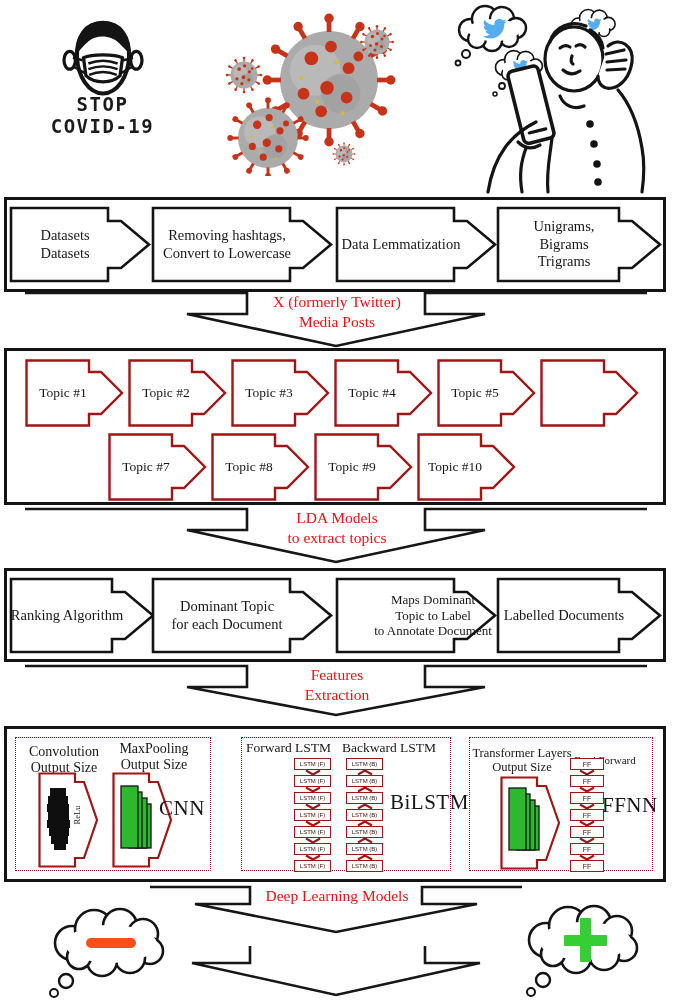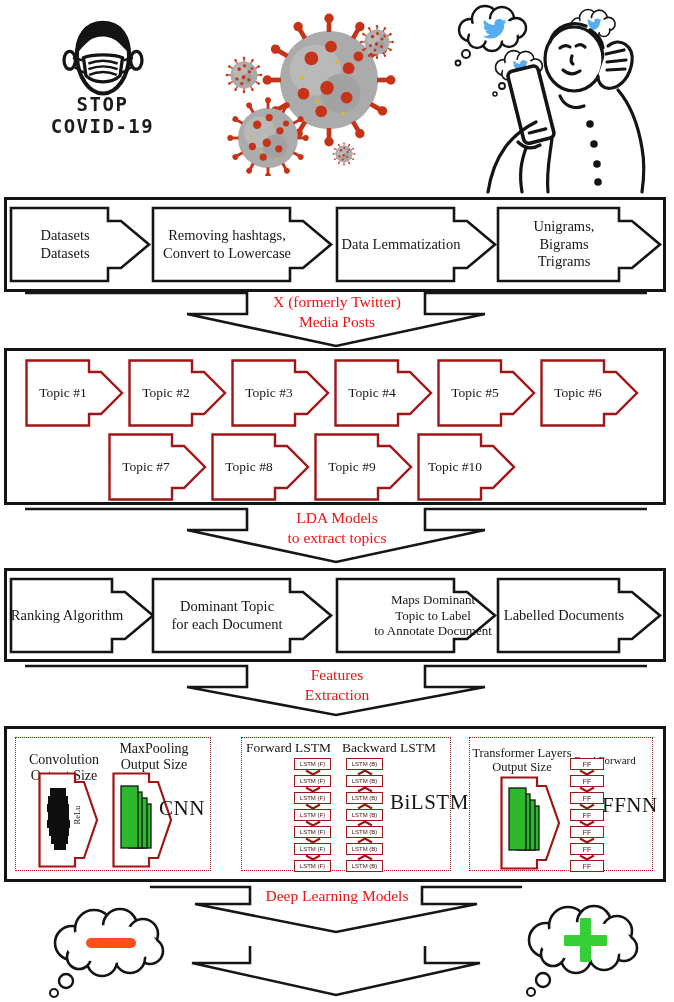--- a/index.html
+++ b/index.html
@@ -230,23 +230,20 @@
       </div>
     <svg class="abs tstep" style="left:430px;top:8px" width="100" height="68" viewBox="0 0 100 68">
       <path d="M1.5,1.5 H64 V13 H76 L97,34 L76,55 H64 V66.5 H1.5 Z"></path>
       </svg>
     <div class="lbl topiclbl" style="left:430px;top:8px;width:76px;height:68px">
       <div>Topic #5</div>
       </div>
     <svg class="abs tstep" style="left:533px;top:8px" width="100" height="68" viewBox="0 0 100 68">
       <path d="M1.5,1.5 H64 V13 H76 L97,34 L76,55 H64 V66.5 H1.5 Z"></path>
       </svg>
-    <div class="lbl topiclbl" style="left:533px;top:8px;width:76px;height:68px">
-      <div>Topic #6</div>
-      </div>
 
     <svg class="abs tstep" style="left:101px;top:82px" width="100" height="68" viewBox="0 0 100 68">
       <path d="M1.5,1.5 H64 V13 H76 L97,34 L76,55 H64 V66.5 H1.5 Z"></path>
       </svg>
     <div class="lbl topiclbl" style="left:101px;top:82px;width:76px;height:68px">
       <div>Topic #7</div>
       </div>
     <svg class="abs tstep" style="left:204px;top:82px" width="100" height="68" viewBox="0 0 100 68">
       <path d="M1.5,1.5 H64 V13 H76 L97,34 L76,55 H64 V66.5 H1.5 Z"></path>
       </svg>
@@ -309,21 +306,21 @@
     <path d="M5,3 H227 V24 H167 L316,52 L465,24 H405 V3 H627"></path>
   </svg>
   <div class="redlbl" style="left:240px;top:665px;width:194px">
     <div>Features</div>
     <div>Extraction</div>
   </div>
 
   <div class="outerbox" style="left:4px;top:726px;width:662px;height:156px">
 
     <div class="panel" style="left:8px;top:8px;width:196px;height:134px">
-      <div class="dl-small" style="left:4px;top:14px;width:88px">
+      <div class="dl-small" style="left:4px;top:6px;width:88px">
         <div>Convolution</div>
         <div>Output Size</div>
       </div>
       <div class="dl-small" style="left:92px;top:3px;width:92px">
         <div>MaxPooling</div>
         <div>Output Size</div>
       </div>
       <svg class="abs rstep" style="left:22px;top:34px" width="61" height="96" viewBox="0 0 61 96">
         <path d="M1.5,1.5 H37 V10 H46 L59,48 L46,86 H37 V94.5 H1.5 Z"></path>
         <g fill="#0f0f0f">

